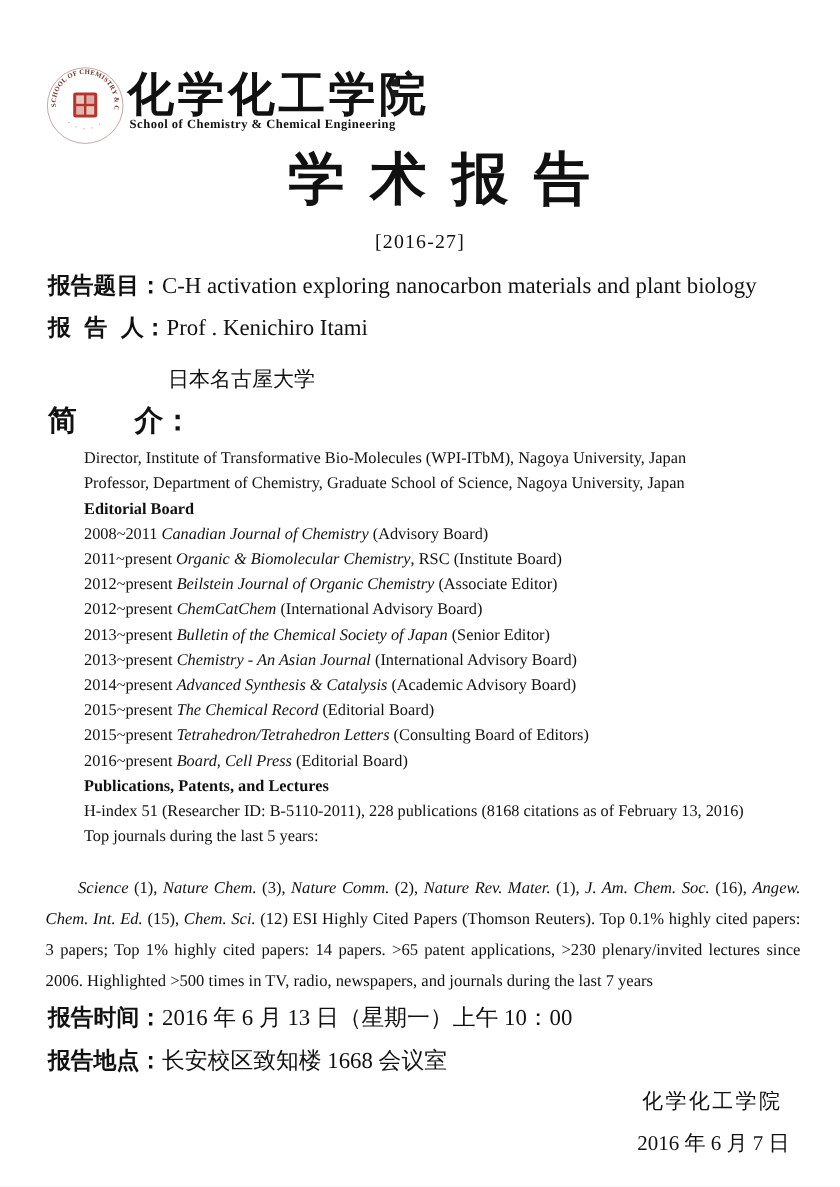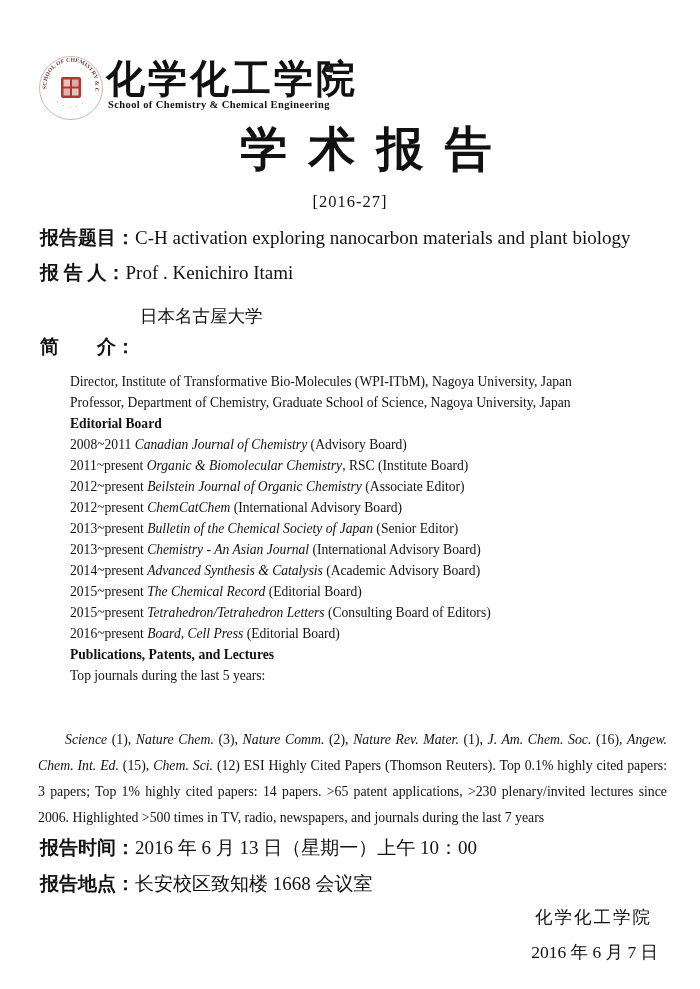--- a/index.html
+++ b/index.html
@@ -32,29 +32,29 @@
     position:absolute; top:192px; left:0; width:100%; text-align:center;
     font-size:16.5px; letter-spacing:1px;
   }
   
   .field-row { position:absolute; left:40px; white-space:nowrap; }
   .row-topic { top:225px; }
   .row-speaker { top:260px; }
   .row-time { top:835px; }
   .row-location { top:871px; }
   .field-label {
-    font-family:Liberation Serif, serif;
+    font-family:Liberation Mono, monospace;
     font-weight:bold; font-size:19px;
   }
   .field-value { font-size:19px; }
   .affiliation { position:absolute; top:304px; left:140px; font-size:17.5px; }
   .intro-label {
     position:absolute; top:334px; left:40px;
     font-family:"Liberation Sans","DejaVu Sans",sans-serif;
-    font-weight:bold; font-size:19px;text-align:right;
+    font-weight:bold; font-size:24px;text-align:right;
   }
   
   .bio { position:absolute; top:371px; left:62px; width:604px;
     font-size:13.6px; line-height:21px;margin-left:8px; }
   .bio p { margin:0; }
   .closing-paragraph {
     position:absolute; top:727px; left:38px; width:629px;
     font-size:13.8px; line-height:26px; text-align:justify; text-indent:27px;
   }
   .closing-paragraph p { margin:0; }
@@ -115,20 +115,21 @@
       <p><span>2011~present </span><i>Organic &amp; Biomolecular Chemistry</i><span>, RSC (Institute Board)</span></p>
       <p><span>2012~present </span><i>Beilstein Journal of Organic Chemistry</i><span> (Associate Editor)</span></p>
       <p><span>2012~present </span><i>ChemCatChem</i><span> (International Advisory Board)</span></p>
       <p><span>2013~present </span><i>Bulletin of the Chemical Society of Japan</i><span> (Senior Editor)</span></p>
       <p><span>2013~present </span><i>Chemistry - An Asian Journal</i><span> (International Advisory Board)</span></p>
       <p><span>2014~present </span><i>Advanced Synthesis &amp; Catalysis</i><span> (Academic Advisory Board)</span></p>
       <p><span>2015~present </span><i>The Chemical Record</i><span> (Editorial Board)</span></p>
       <p><span>2015~present </span><i>Tetrahedron/Tetrahedron Letters</i><span> (Consulting Board of Editors)</span></p>
       <p><span>2016~present </span><i>Board, Cell Press</i><span> (Editorial Board)</span></p>
       <p><b>Publications, Patents, and Lectures</b></p>
+      <p><span>H-index 51 (Researcher ID: B-5110-2011), 228 publications (8168 citations as of February 13, 2016)</span></p>
       <p><span>Top journals during the last 5 years:</span></p>
     </div>
   <div class="closing-paragraph">
       <p><i>Science</i><span> (1), </span><i>Nature Chem.</i><span> (3), </span><i>Nature Comm.</i><span> (2), </span><i>Nature Rev. Mater.</i><span> (1), </span><i>J. Am. Chem. Soc.</i><span> (16), </span><i>Angew. Chem. Int. Ed.</i><span> (15), </span><i>Chem. Sci.</i><span> (12) ESI Highly Cited Papers (Thomson Reuters). Top 0.1% highly cited papers: 3 papers; Top 1% highly cited papers: 14 papers. &gt;65 patent applications, &gt;230 plenary/invited lectures since 2006. Highlighted &gt;500 times in TV, radio, newspapers, and journals during the last 7 years</span></p>
     </div>
 
   <div class="field-row row-time">
     <span class="field-label">报告时间：</span><span class="field-value">2016 年 6 月 13 日（星期一）上午 10：00</span>
   </div>
   <div class="field-row row-location">

